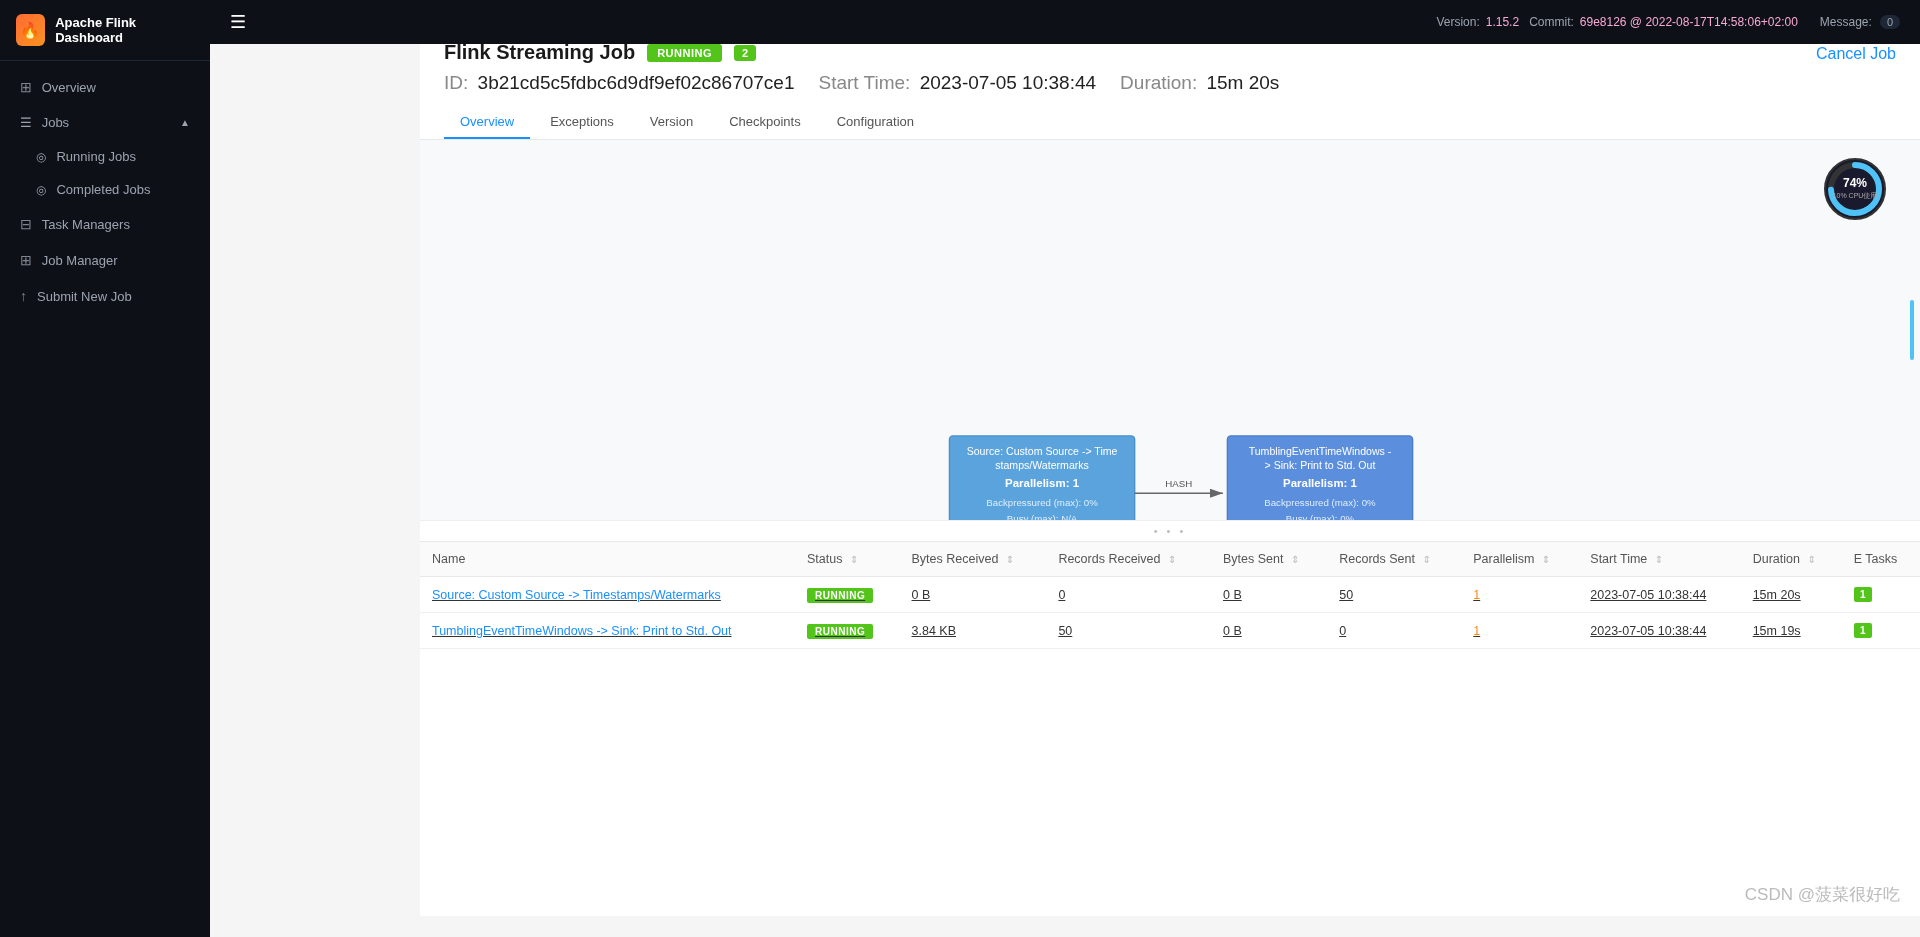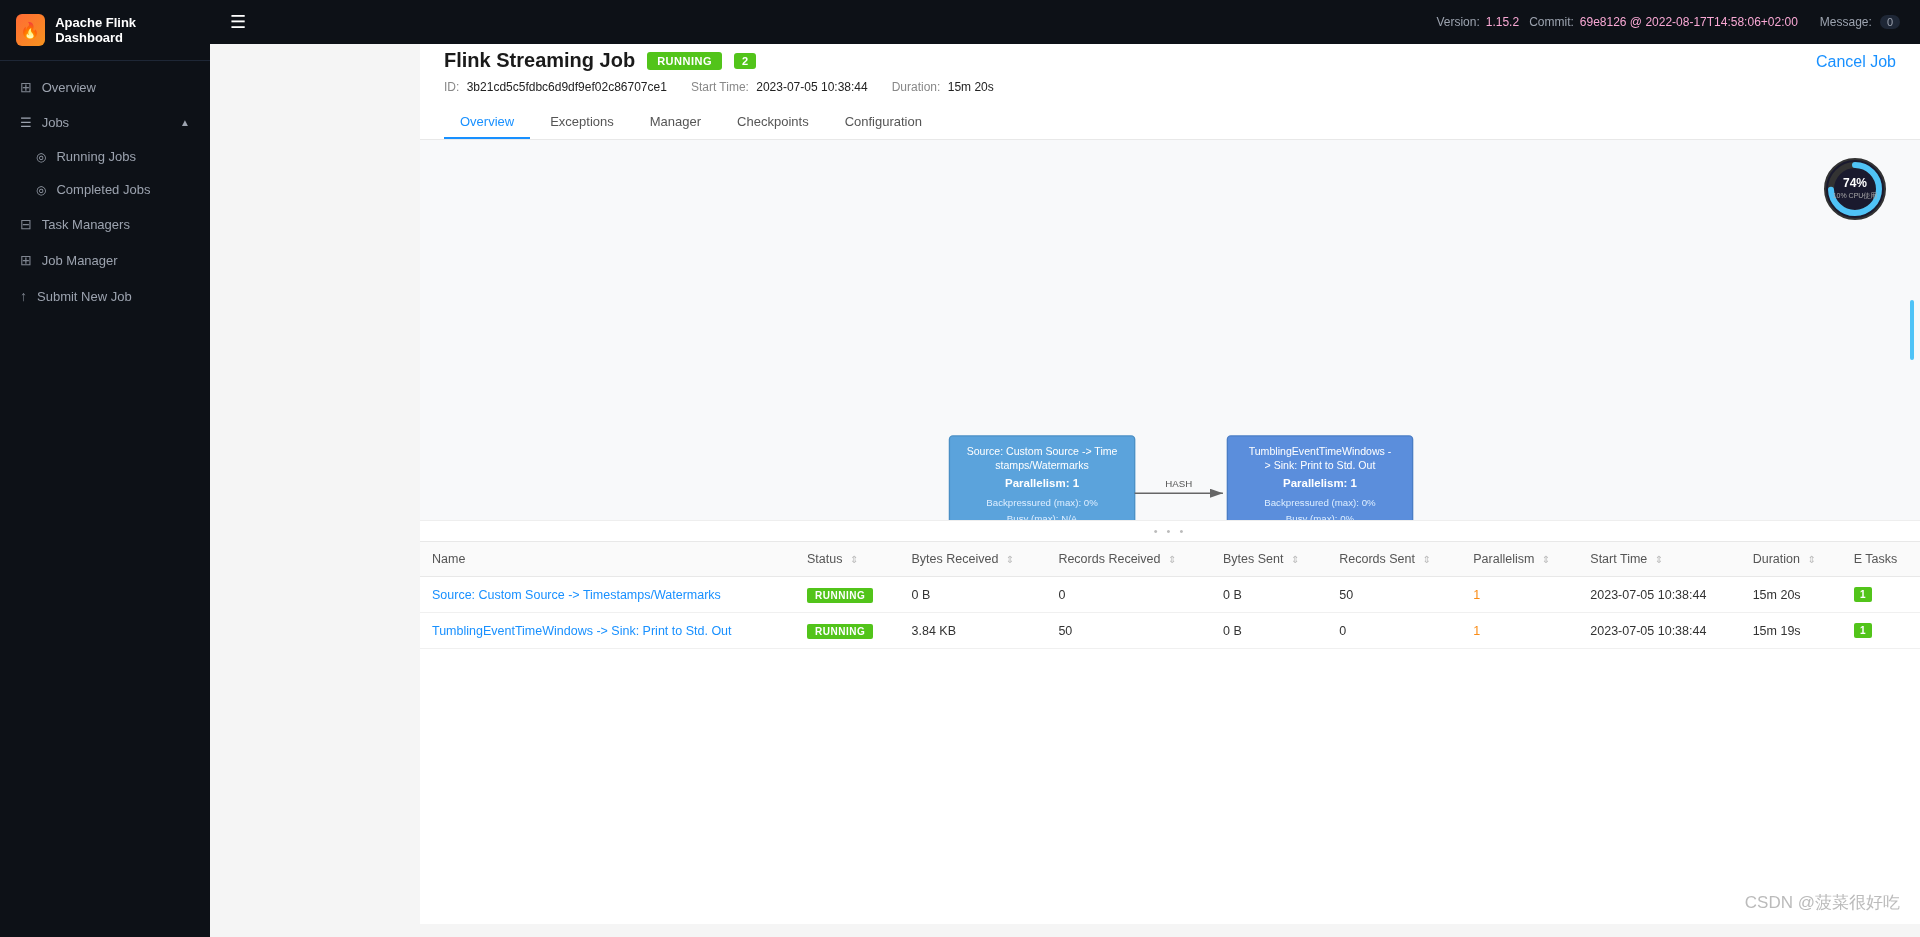--- a/index.html
+++ b/index.html
@@ -102,21 +102,21 @@
       color: #fff;
       border-radius: 10px;
       padding: 1px 7px;
       font-size: 11px;
       margin-left: 2px;
     }
 
     
     .main {
       margin-left: 210px;
-      margin-top: 31px;
+      margin-top: 23px;
       flex: 1;
       background: #fff;
       overflow-y: auto;
       height: calc(100vh - 44px);
       position: relative;
     }
     .page-header {
       padding: 18px 24px 0 24px;
       border-bottom: 1px solid #e8e8e8;
     }
@@ -148,21 +148,21 @@
       padding: 2px 8px;
       border-radius: 3px;
       min-width: 22px;
       text-align: center;
     }
     .job-meta {
       display: flex;
       align-items: center;
       gap: 24px;
       margin-bottom: 12px;
-      font-size: 12px;
+      font-size: 19px;
       color: #444;
       text-align: right;
     }
     .job-meta .label { color: #888; margin-right: 4px; }
     .job-meta .value { color: #222; font-weight: 500; }
     .cancel-job-btn {
       position: absolute;
       top: 22px;
       right: 24px;
       color: #1890ff;
@@ -234,20 +234,21 @@
       color: #555;
       font-weight: 500;
       white-space: nowrap;
     }
     .data-table th .sort-icon { color: #bbb; margin-left: 4px; font-size: 10px; }
     .data-table td {
       padding: 10px 12px;
       border-bottom: 1px solid #f0f0f0;
       color: #333;
       white-space: nowrap;
+      text-decoration: underline;
     }
     .data-table .link-cell { color: #1890ff; cursor: pointer; }
     .running-badge {
       background: #52c41a;
       color: #fff;
       font-size: 10px;
       font-weight: 700;
       padding: 2px 8px;
       border-radius: 2px;
       letter-spacing: 0.5px;
@@ -358,21 +359,21 @@
       </span>
       <span>
         <span class="label">Duration:</span>
         <span class="value">15m 20s</span>
       </span>
     </div>
     <button class="cancel-job-btn">Cancel Job</button>
     <div class="tabs">
       <div class="tab active">Overview</div>
       <div class="tab">Exceptions</div>
-      <div class="tab">Manager</div>
+      <div class="tab">Version</div>
       <div class="tab">Checkpoints</div>
       <div class="tab">Configuration</div>
     </div>
   </div>
 
   <div class="graph-area">
     <svg class="graph-svg" viewBox="0 0 1700 380">
 
       <rect x="600" y="310" width="210" height="130" rx="4" fill="#5ba3dc" stroke="#4a8fc5" stroke-width="1.5"></rect>
       <text x="705" y="332" text-anchor="middle" fill="#fff" font-size="12" font-weight="500">Source: Custom Source -&gt; Time</text>

